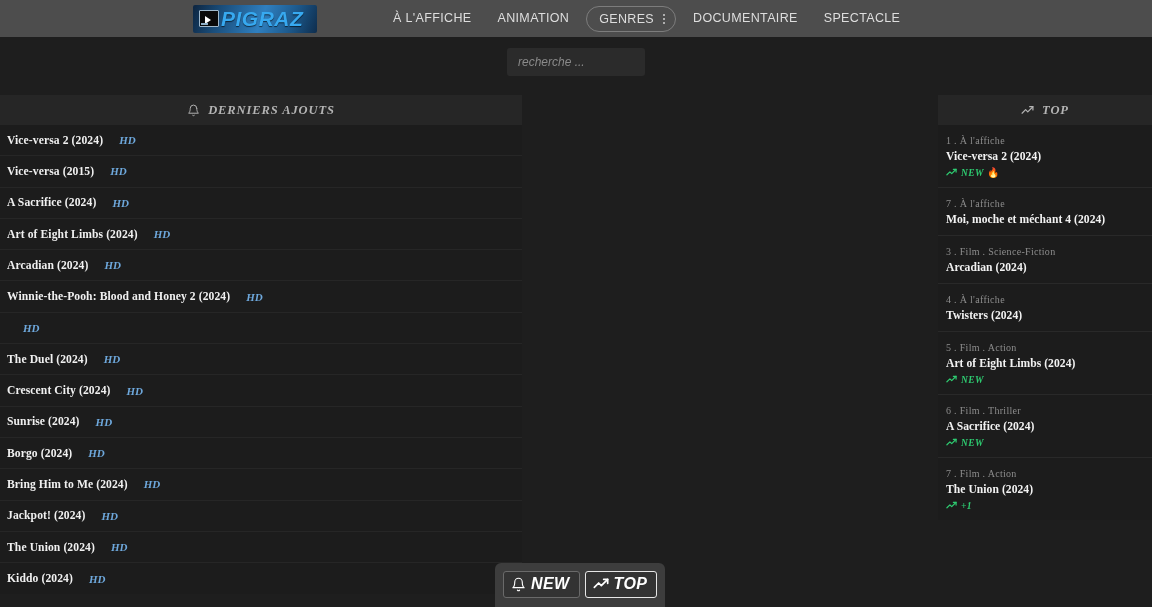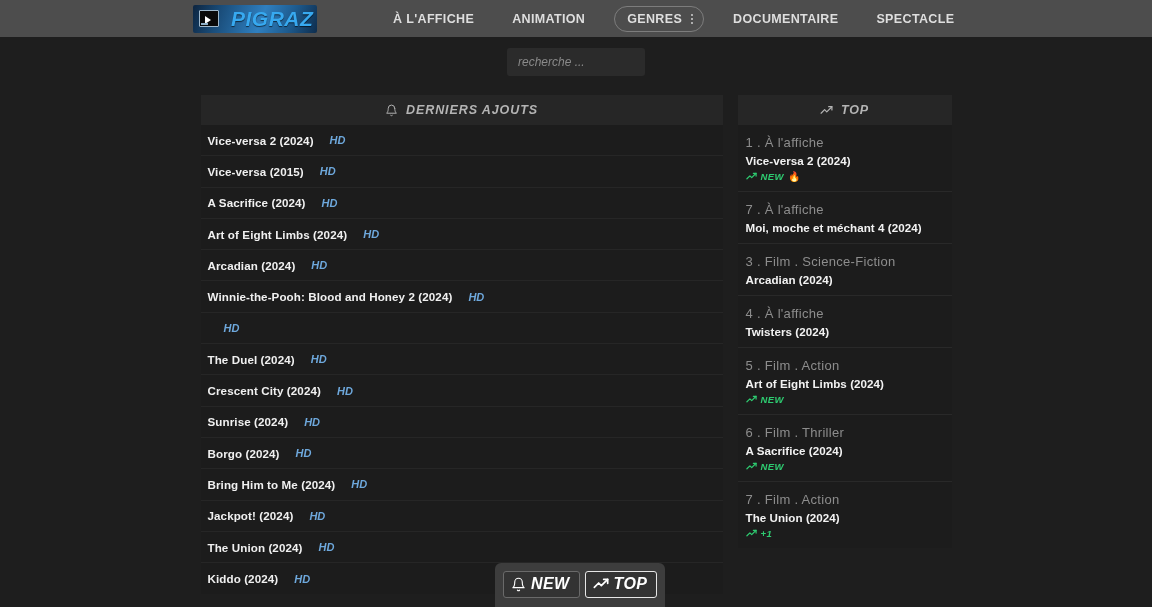--- a/index.html
+++ b/index.html
@@ -28,21 +28,21 @@
     z-index: 10;
   }
 
   .logo {
     width: 124px;
     height: 28px;
     border-radius: 2px;
     background: linear-gradient(110deg, #0d2540 0%, #1a4d7a 22%, #2f7fbf 55%, #1d5a8d 78%, #0e2d4d 100%);
     display: flex;
     align-items: center;
-    gap: 12px;
+    gap: 2px;
     padding: 0 6px;
     flex-shrink: 0;
   }
 
   .logo-mark {
     width: 20px;
     height: 17px;
     background: #0a0a0a;
     border: 1px solid #9fb8cc;
     border-radius: 1px;
@@ -71,24 +71,23 @@
     font-weight: bold;
     font-style: italic;
     color: #37a9f0;
     letter-spacing: 0.5px;
     text-shadow: 0 1px 1px rgba(0,0,0,0.6);
     white-space: nowrap;
   }
 
   .nav {
     display: flex;
-    align-items: center;
+    align-items: flex-start;
     margin-left: 63px;
-    gap: 12px;
-    font-weight: bold;
+    gap: 0px;
   }
 
   .nav-item {
     font-size: 12.5px;
     color: #dedede;
     letter-spacing: 0.35px;
     padding: 5px 13px;
     white-space: nowrap;
     cursor: pointer;
   }
@@ -136,23 +135,24 @@
     outline: none;
   }
   .search-input::placeholder {
     color: #8a8a8a;
     font-style: italic;
   }
 
   
   .main {
     display: flex;
-    justify-content: center;
+    justify-content: space-between;
     gap: 15px;
     padding-top: 19px;
+    font-family: Liberation Serif, serif;
   }
 
   
   .panel-left { width: 522px; }
 
   .panel-head {
     height: 30px;
     background: #262626;
     display: flex;
     align-items: center;
@@ -197,21 +197,21 @@
   .top-list { background: #1c1c1c; }
 
   .top-row {
     padding: 10px 8px 9px 8px;
     border-bottom: 1px solid #292929;
     cursor: pointer;
   }
   .top-row:last-child { border-bottom: none; }
 
   .top-meta {
-    font-size: 13px;
+    font-size: 10px;
     color: #8d8d8d;
     letter-spacing: 0.3px;
     margin-bottom: 4px;
   }
   .top-title {
     font-size: 11.6px;
     font-weight: bold;
     color: #f2f2f2;
     letter-spacing: 0.05px;
   }

